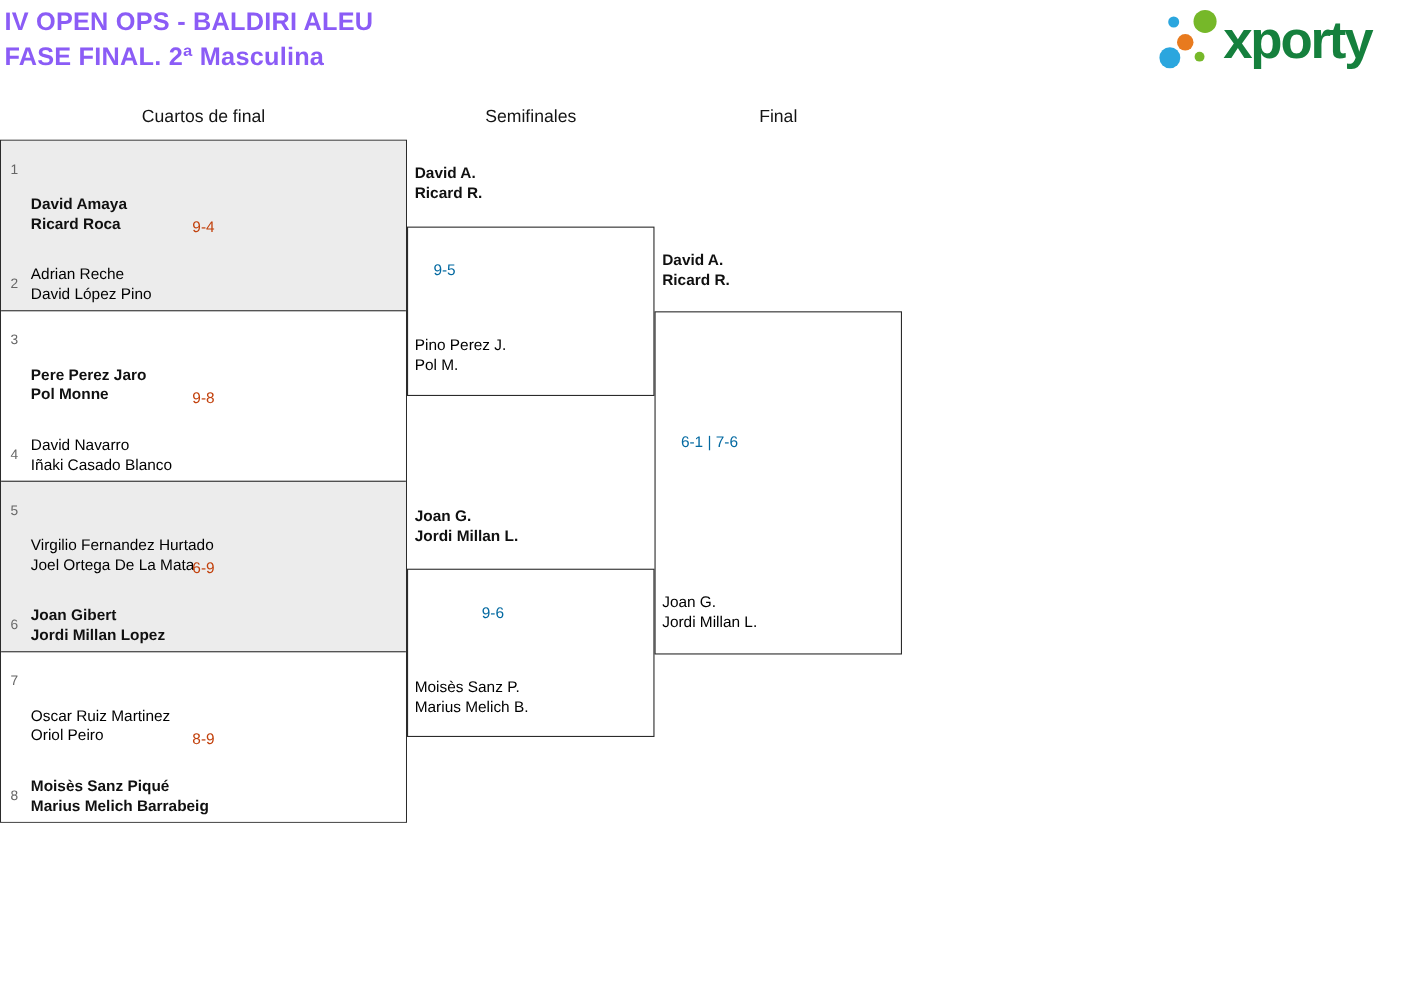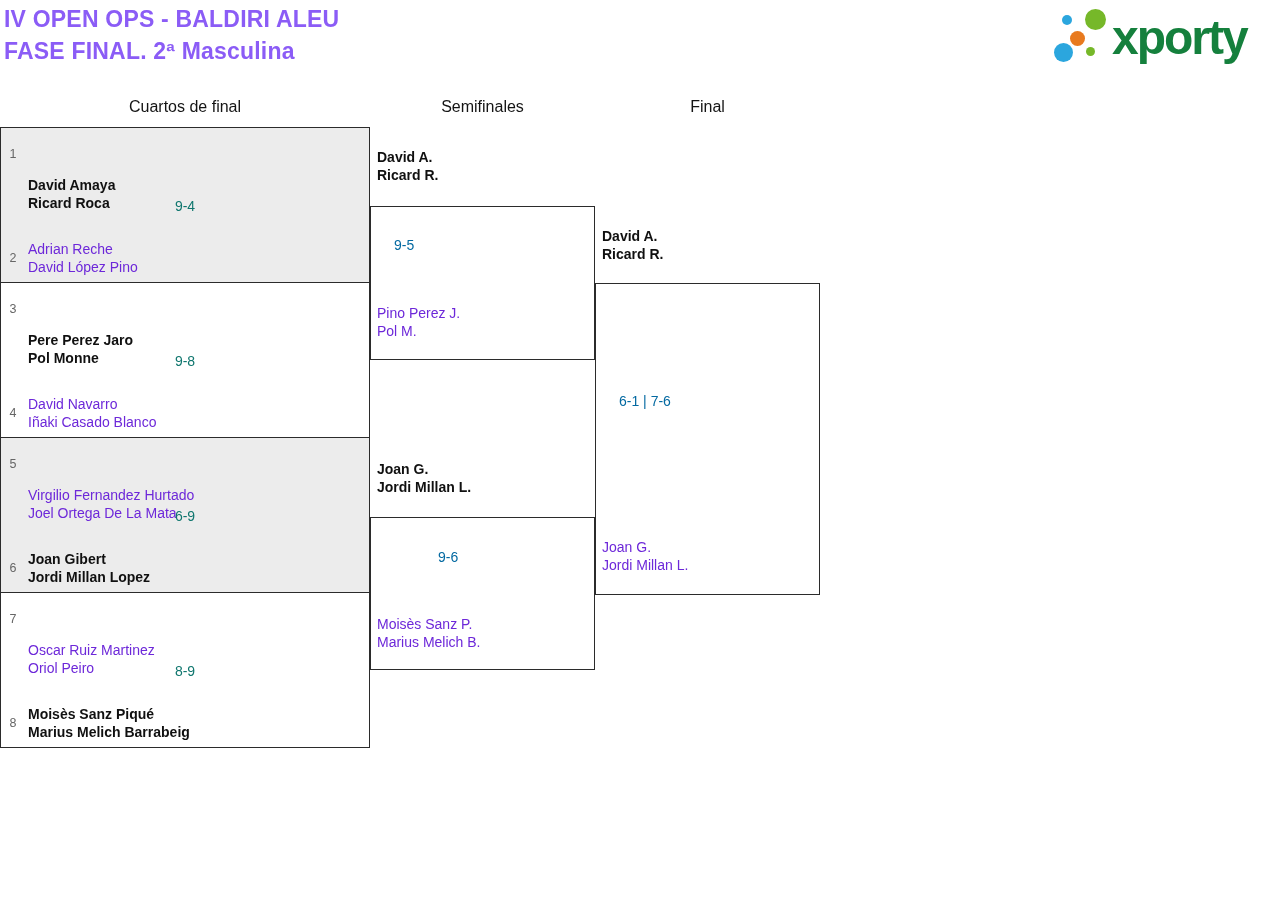--- a/index.html
+++ b/index.html
@@ -46,34 +46,34 @@
   
   .qf-container {
     position:absolute; left:0; top:127px; width:370px; height:621px;
     border:1px solid #2b2b2b;
     display:flex; flex-direction:column;
   }
   .qf-section { position:relative; flex:1 1 0; background:#fff; }
   .qf-section + .qf-section { border-top:1px solid #2b2b2b; }
   .qf-section.shaded { background:#ececec; }
 
-  .team { font-size:14px; line-height:18px; font-weight:400; color:#6d28d9; }
+  .team { font-size:14px; line-height:18px; font-weight:400; color:#000000; }
   .team.winner { font-weight:700; color:#101010; }
 
   .qf-section .team-top    { position:absolute; left:27px; top:20px;margin-top:28px; }
   .qf-section .team-bottom { position:absolute; left:27px; top:112px; }
   .qf-section .seed {
     position:absolute; left:3px; width:18px; text-align:center;
     font-size:12.5px; line-height:18px; color:#666;
   }
   .qf-section .seed-top    { top:17px; }
   .qf-section .seed-bottom { top:121px; }
   .qf-section .score {
     position:absolute; left:0; width:100%; top:69px;
-    text-align:center; font-size:14px; line-height:18px; color:#0f766e;
+    text-align:center; font-size:14px; line-height:18px; color:#c2410c;
   }
 
   
   .match-box { position:absolute; border:1px solid #2b2b2b; background:transparent; }
   .sf1-box   { left:370px; top:206px; width:225px; height:154px; }
   .sf2-box   { left:370px; top:517px; width:225px; height:153px; }
   .final-box { left:595px; top:283px; width:225px; height:312px; }
 
   .floating-team  { position:absolute; }
   .floating-score {

